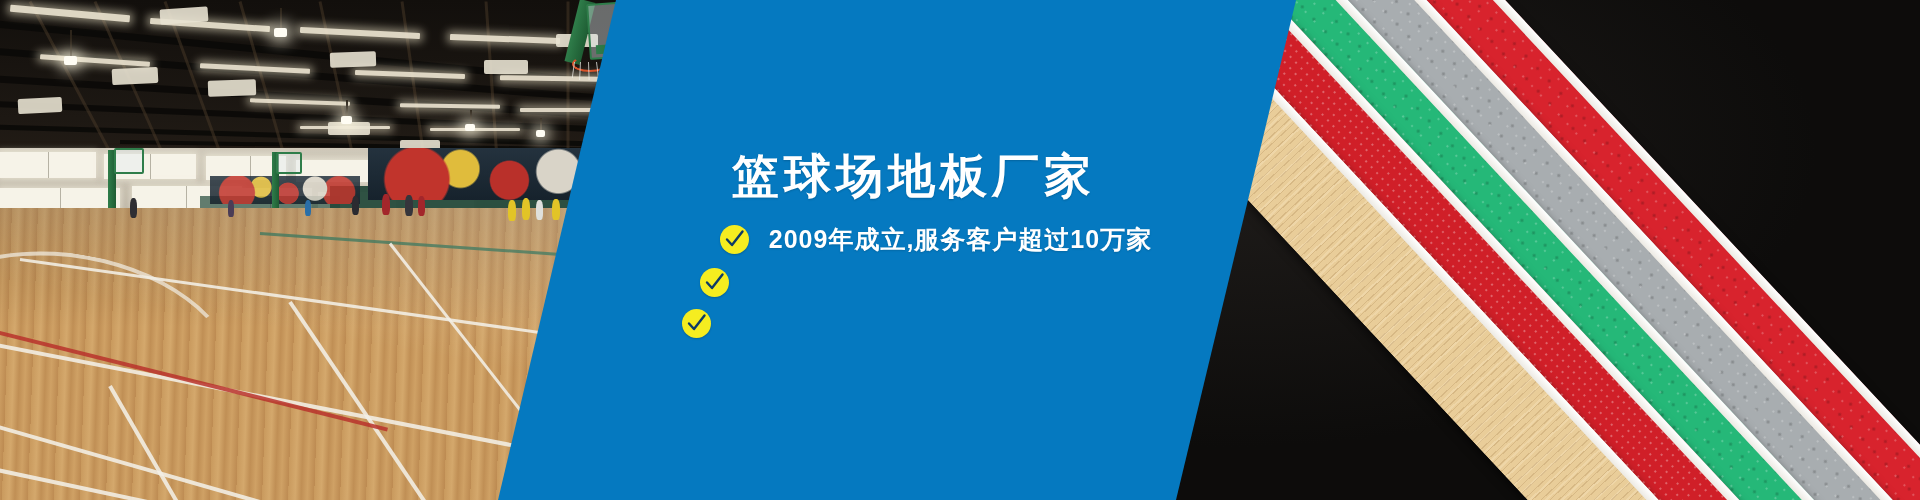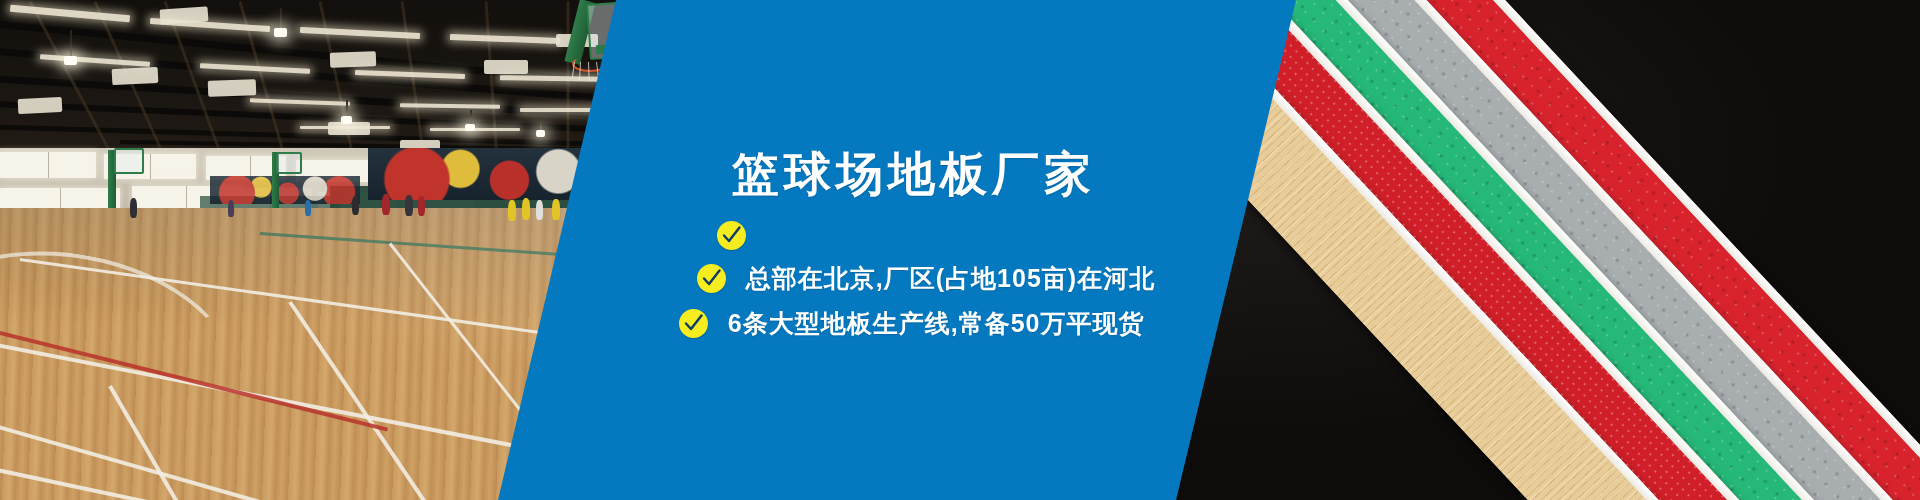--- a/index.html
+++ b/index.html
@@ -389,37 +389,36 @@
     <h1 class="title">篮球场地板厂家</h1>
 
     <ul class="bullets">
 
       <li class="bullet b0">
         <span class="check">
           <svg width="21" height="21" viewBox="0 0 21 21" aria-hidden="true">
             <path d="M3 10.5 L8 16 L18.5 2.5" fill="none" stroke="#0d3a66" stroke-width="2.4" stroke-linecap="round" stroke-linejoin="round"></path>
           </svg>
         </span>
+        <span class="btext">2009年成立,服务客户超过10万家</span>
       </li>
 
       <li class="bullet b1">
         <span class="check">
           <svg width="21" height="21" viewBox="0 0 21 21" aria-hidden="true">
             <path d="M3 10.5 L8 16 L18.5 2.5" fill="none" stroke="#0d3a66" stroke-width="2.4" stroke-linecap="round" stroke-linejoin="round"></path>
           </svg>
         </span>
-        <span class="btext">总部在北京,厂区(占地105亩)在河北</span>
       </li>
 
       <li class="bullet b2">
         <span class="check">
           <svg width="21" height="21" viewBox="0 0 21 21" aria-hidden="true">
             <path d="M3 10.5 L8 16 L18.5 2.5" fill="none" stroke="#0d3a66" stroke-width="2.4" stroke-linecap="round" stroke-linejoin="round"></path>
           </svg>
         </span>
-        <span class="btext">6条大型地板生产线,常备50万平现货</span>
       </li>
 
 
     </ul>
   </div>
 
 </div>
 
 </body></html>

